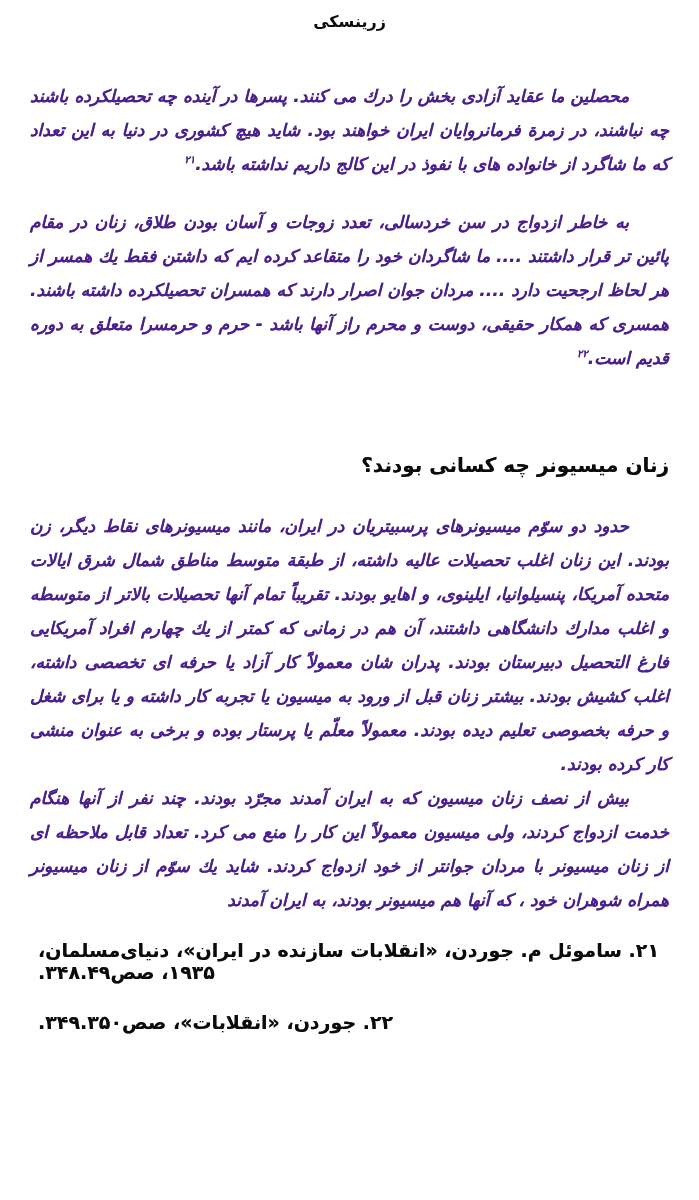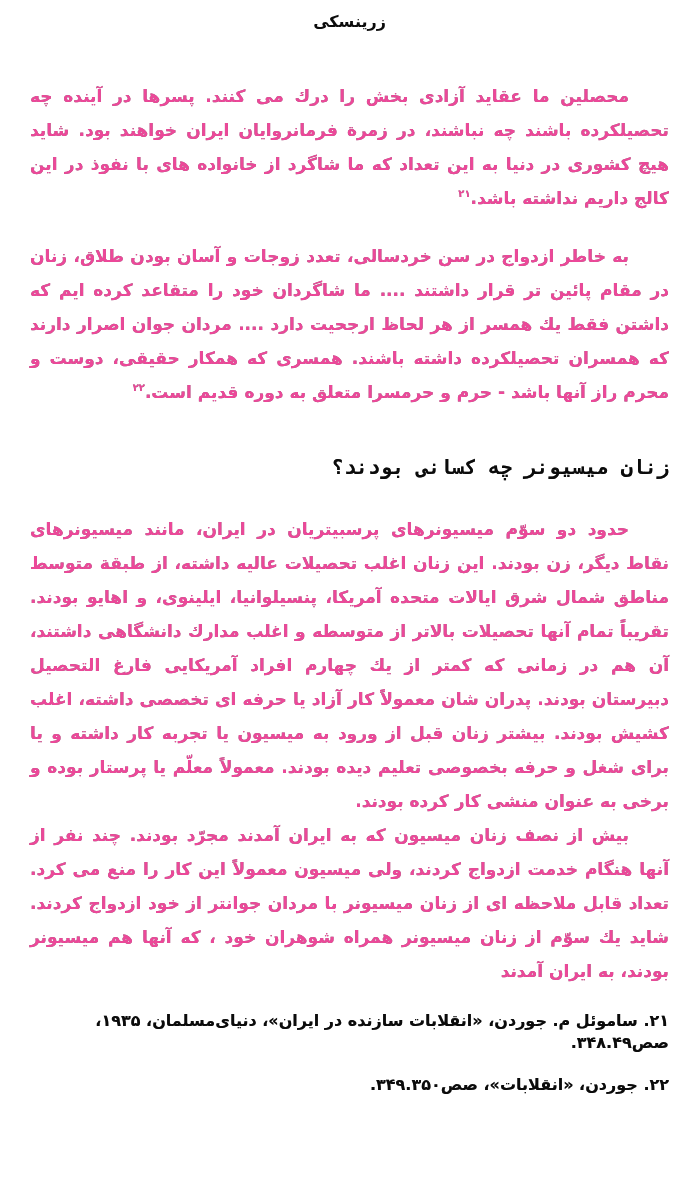--- a/index.html
+++ b/index.html
@@ -21,53 +21,53 @@
     font-size: 16px;
     font-weight: 700;
     margin-bottom: 48px;
     letter-spacing: 0.5px;
   }
   .para {
     font-size: 17px;
     font-weight: 700;
     line-height: 34px;
     text-align: justify;
-    color: #ec4899;
+    color: #4c1d95;
     text-shadow: 0 0 0.5px rgba(0,0,0,0.55);
+    font-style: italic;
   }
   .para.indent { text-indent: 40px; }
   .para sup {
     font-size: 10px;
     font-weight: 700;
     vertical-align: super;
     line-height: 0;
   }
   .gap-sm { margin-top: 24px; }
   .gap-md { margin-top: 26px; }
   .section-heading {
-    margin-top: 46px;
+    margin-top: 78px;
     font-size: 20px;
     font-weight: 700;
     text-align: right;
     text-shadow: 0 0 0.6px rgba(0,0,0,0.6);
-    font-family: Liberation Mono, monospace;
   }
   .body-start { margin-top: 32px; }
   .footnotes {
     margin-top: 22px;
     padding-left: 8px;
   }
   .footnote {
-    font-size: 16px;
+    font-size: 19px;
     font-weight: 700;
     line-height: 22px;
-    text-align: right;
+    text-align: left;
     text-shadow: 0 0 0.4px rgba(0,0,0,0.5);
   }
-  .footnote + .footnote { margin-top: 20px; }
+  .footnote + .footnote { margin-top: 28px; }
 </style>
 </head>
 <body>
 
 <div class="page">
 
   <div class="running-head">زرینسکی</div>
 
   <p class="para indent"><span>محصلین ما عقاید آزادی بخش را درك می كنند. پسرها در آینده چه تحصیلكرده باشند چه نباشند، در زمرة فرمانروایان ایران خواهند بود. شاید هیچ كشوری در دنیا به این تعداد كه ما شاگرد از خانواده های با نفوذ در این كالج داریم نداشته باشد.</span><sup>۲۱</sup></p>
 

